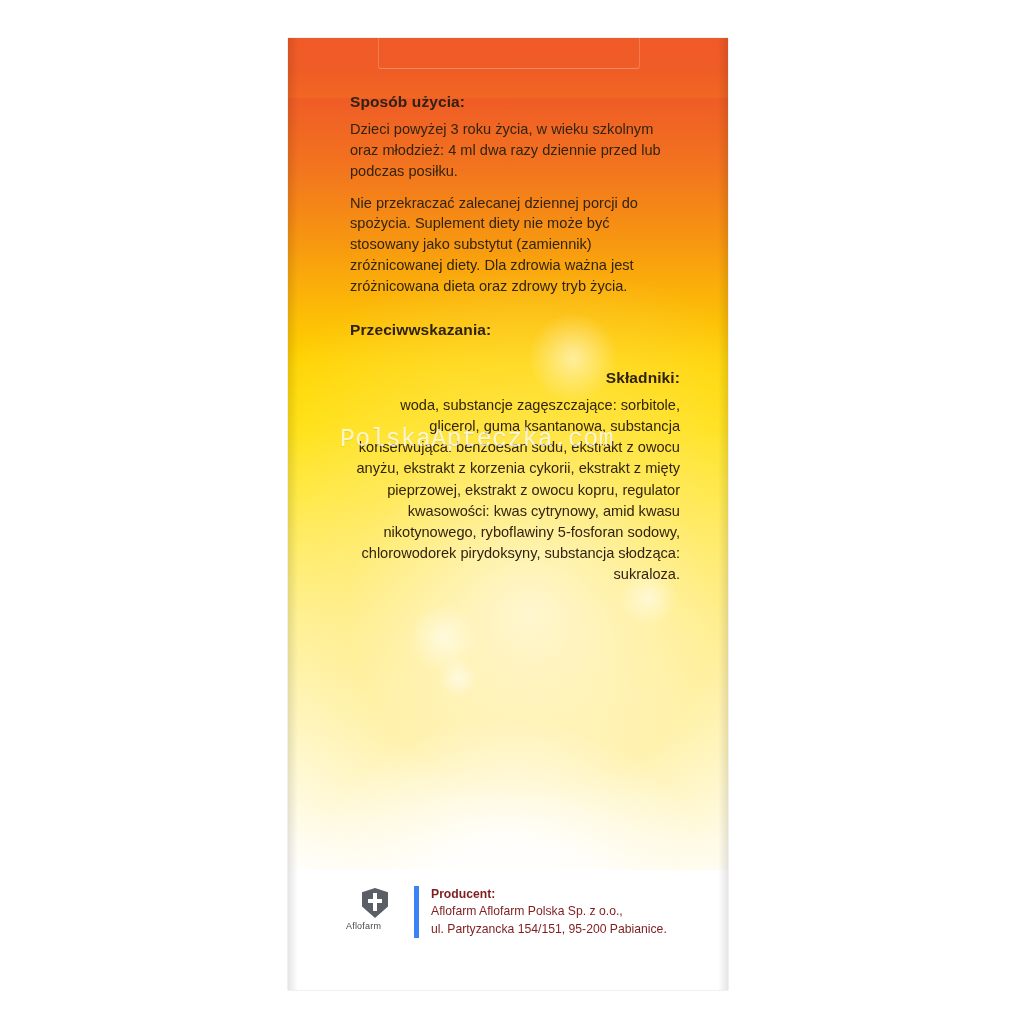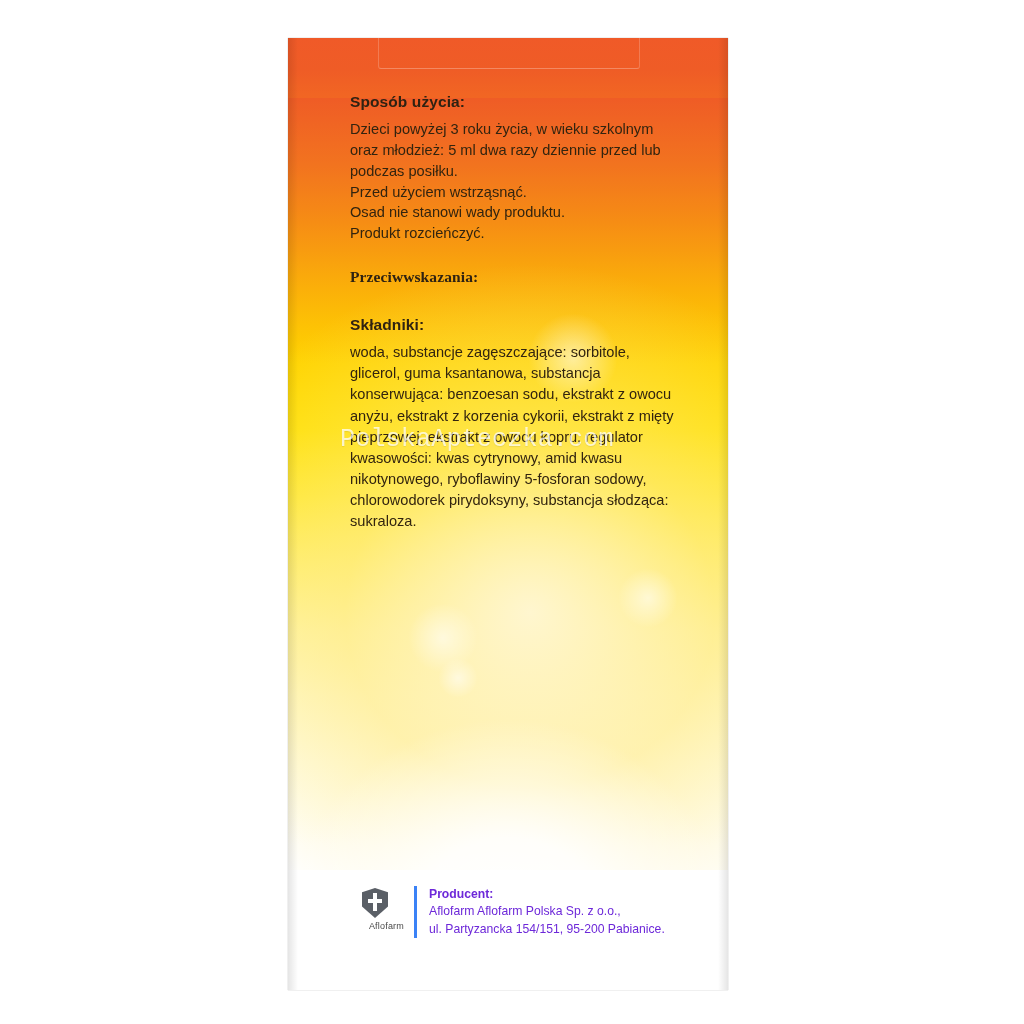--- a/index.html
+++ b/index.html
@@ -127,37 +127,37 @@
   .sec-body {
     font-size: 14.6px;
     line-height: 1.43;
     color: #32240f;
   }
   .sec-body p { margin: 0 0 11px 0; }
   .sec-body p:last-child { margin-bottom: 0; }
   .tight p { margin: 0; }
 
   .sec.usage { margin-bottom: 18px; }
-  .sec.contra { margin-top: 24px; margin-bottom: 22px; font-family: Liberation Serif, serif; }
-  .sec.ingredients { margin-top: 30px; }
+  .sec.contra { margin-top: 24px; margin-bottom: 22px; }
+  .sec.ingredients { margin-top: 30px; text-align: right; }
   .sec.ingredients .sec-body { line-height: 1.45; }
 
   
   .producer {
     position: absolute;
     left: 58px;
     bottom: 52px;
     width: 350px;
     display: flex;
     align-items: flex-start;
     gap: 10px;
   }
   .logo-wrap{
     width: 58px;
-    text-align: right;
+    text-align: left;
     padding-top: 2px;
   }
   .logo-shield{
     width: 26px;
     height: 30px;
     margin: 0 auto;
     background: #5a5f66;
     clip-path: polygon(50% 0%, 100% 14%, 100% 62%, 50% 100%, 0% 62%, 0% 14%);
     position: relative;
   }
@@ -176,25 +176,25 @@
     width: 56%; height: 4px;
     background:#fff;
   }
   .logo-name{
     font-size: 9px;
     color: #4a4a4a;
     margin-top: 3px;
     letter-spacing: .2px;
   }
   .producer-text{
-    border-left: 3px solid #3b82f6;
+    border-left: 5px solid #3b82f6;
     padding-left: 12px;
     font-size: 12.2px;
     line-height: 1.42;
-    color: #6d28d9;
+    color: #7f1d1d;
   }
   .producer-text .ph{ font-weight: 700; }
 
   
   .watermark{
     position: absolute;
     left: 340px;
     top: 425px;
     font-size: 25px;
     color: rgba(255,255,255,.75);
@@ -232,26 +232,22 @@
     <div class="bottom-white"></div>
 
     <div class="edge-left"></div>
     <div class="edge-right"></div>
 
     <div class="text-col">
 
       <div class="sec usage">
         <div class="sec-head">Sposób użycia:</div>
         <div class="sec-body">
-          <p>Dzieci powyżej 3 roku życia, w wieku szkolnym oraz młodzież: 5 ml dwa razy dziennie przed lub podczas posiłku.</p>
-        </div>
-        <div class="sec-body tight">
-          <p>Przed użyciem wstrząsnąć.</p>
-          <p>Osad nie stanowi wady produktu.</p>
-          <p>Produkt rozcieńczyć.</p>
+          <p>Dzieci powyżej 3 roku życia, w wieku szkolnym oraz młodzież: 4 ml dwa razy dziennie przed lub podczas posiłku.</p>
+          <p>Nie przekraczać zalecanej dziennej porcji do spożycia. Suplement diety nie może być stosowany jako substytut (zamiennik) zróżnicowanej diety. Dla zdrowia ważna jest zróżnicowana dieta oraz zdrowy tryb życia.</p>
         </div>
       </div>
 
       <div class="sec contra">
         <div class="sec-head">Przeciwwskazania:</div>
       </div>
 
       <div class="sec ingredients">
         <div class="sec-head">Składniki:</div>
         <div class="sec-body">

